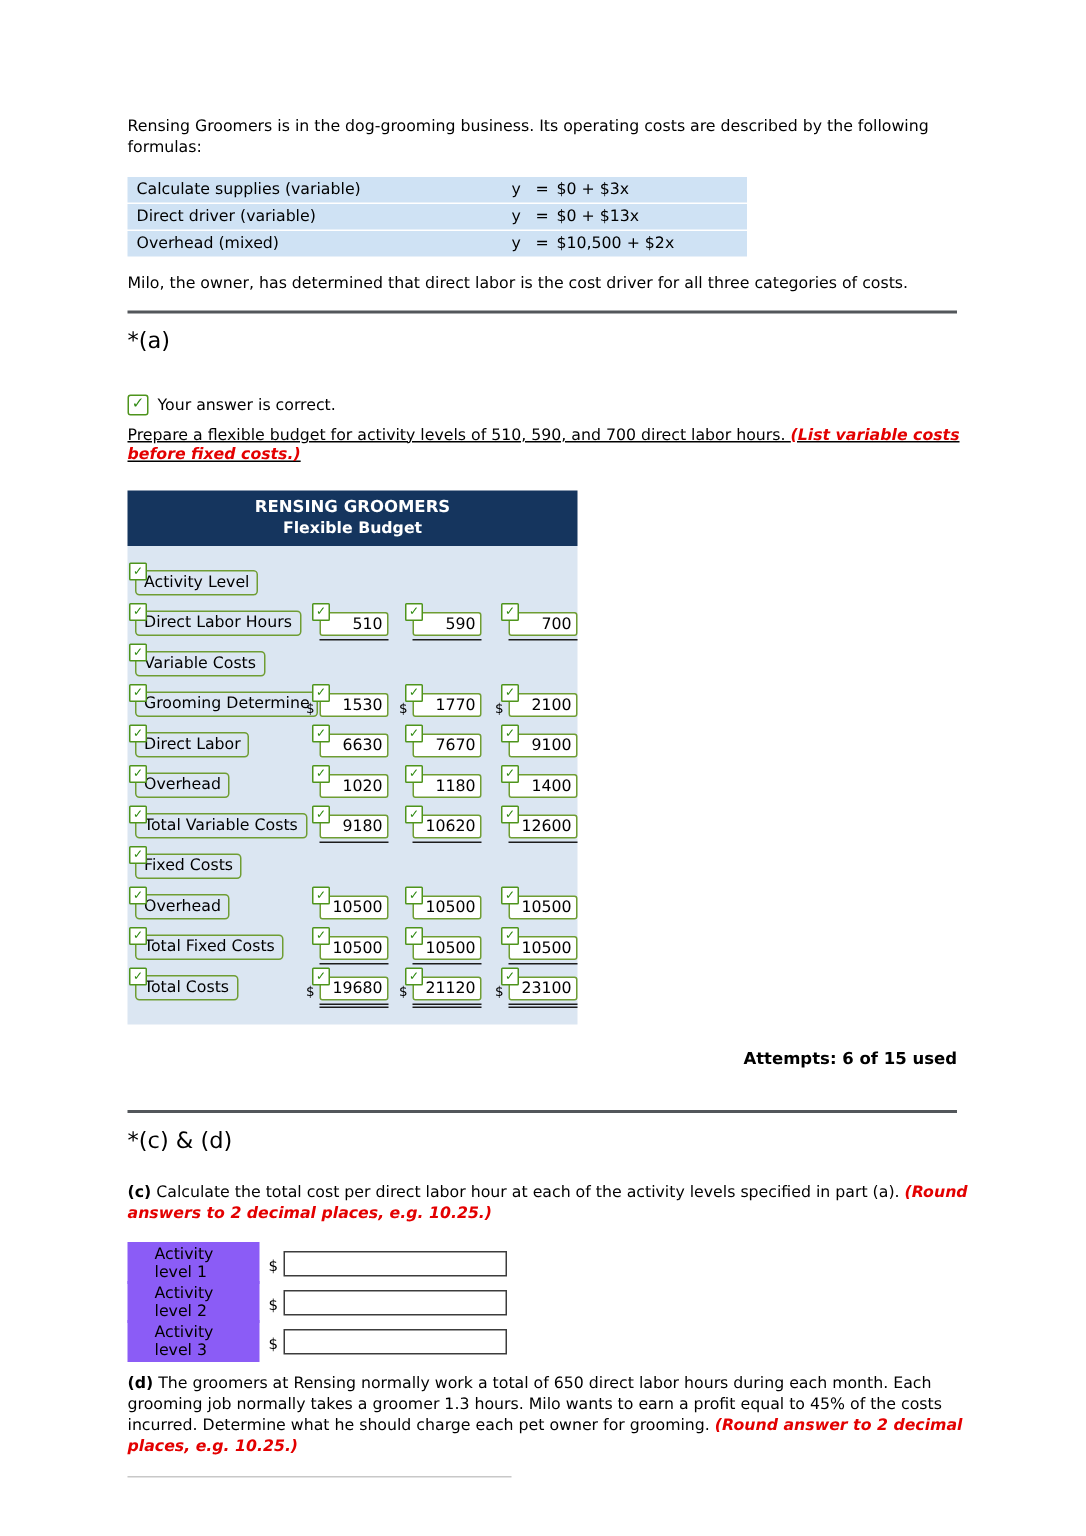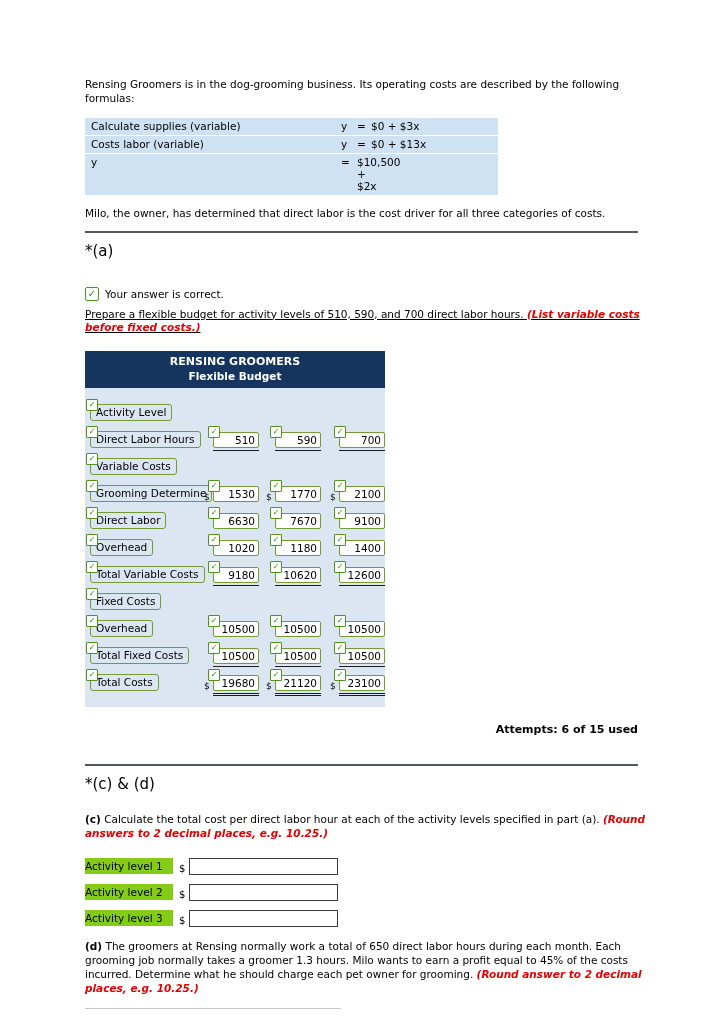--- a/index.html
+++ b/index.html
@@ -43,21 +43,21 @@
   .dollar { position:absolute; left:-9px; top:6px; font-size:9px; }
   .rule  { height:1px; background:#1c1c1c; margin-top:2px; width:46px; }
   .rule2 { height:1px; background:#1c1c1c; margin-top:1px; width:46px; }
 
   .attempts { margin-top:16px; width:553px; text-align:right; font-weight:bold; font-size:11px; }
 
   
   .cpar { margin-top:20px; }
   .cinputs { margin-top:16px; }
   .crow { display:flex; align-items:center; margin-bottom:7px; height:19px; }
-  .clabel { width:88px; background:#84cc16; padding:2px 0; box-sizing:border-box; }
+  .clabel { width:88px; background:#8b5cf6; padding:2px 18px; box-sizing:border-box; }
   .cdollar { margin:4px 4px 0 6px; font-size:10px; }
   .cinput { width:143px; height:15px; border:1px solid #3c3c3c; background:#fff; font-size:10.5px; padding:0 2px;
             font-family:"DejaVu Sans","Liberation Sans",sans-serif; }
   .dpar { margin-top:12px; }
   .bottom-line { margin-top:13px; width:256px; border-top:1px solid #c8c8c8; }
 </style>
 </head>
 <body>
 
 <div class="page">
@@ -66,26 +66,27 @@
     <p class="para">Rensing Groomers is in the dog-grooming business. Its operating costs are described by the following formulas:</p>
 
     <div class="ftable">
       <div class="frow">
         <span>Calculate supplies (variable)</span>
         <span>y</span>
         <span>=</span>
         <span>$0 + $3x</span>
       </div>
       <div class="frow">
-        <span>Costs labor (variable)</span>
+        <span>Direct driver (variable)</span>
         <span>y</span>
         <span>=</span>
         <span>$0 + $13x</span>
       </div>
       <div class="frow">
+        <span>Overhead (mixed)</span>
         <span>y</span>
         <span>=</span>
         <span>$10,500 + $2x</span>
       </div>
     </div>
 
     <p class="para note">Milo, the owner, has determined that direct labor is the cost driver for all three categories of costs.</p>
 
     <div class="divider"></div>
 

